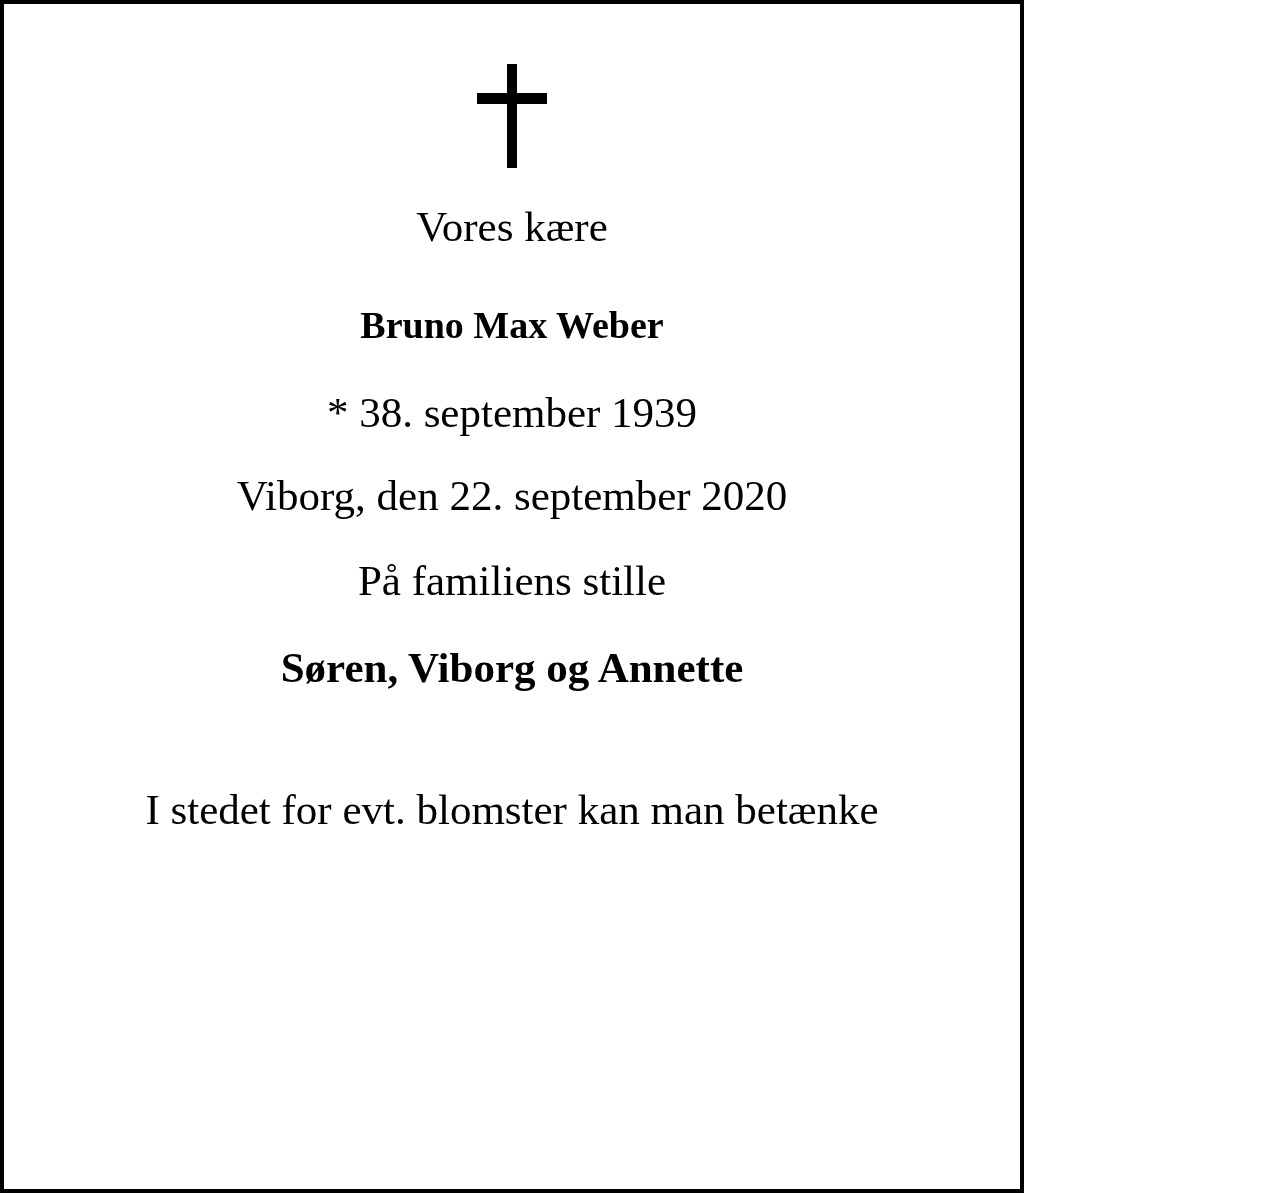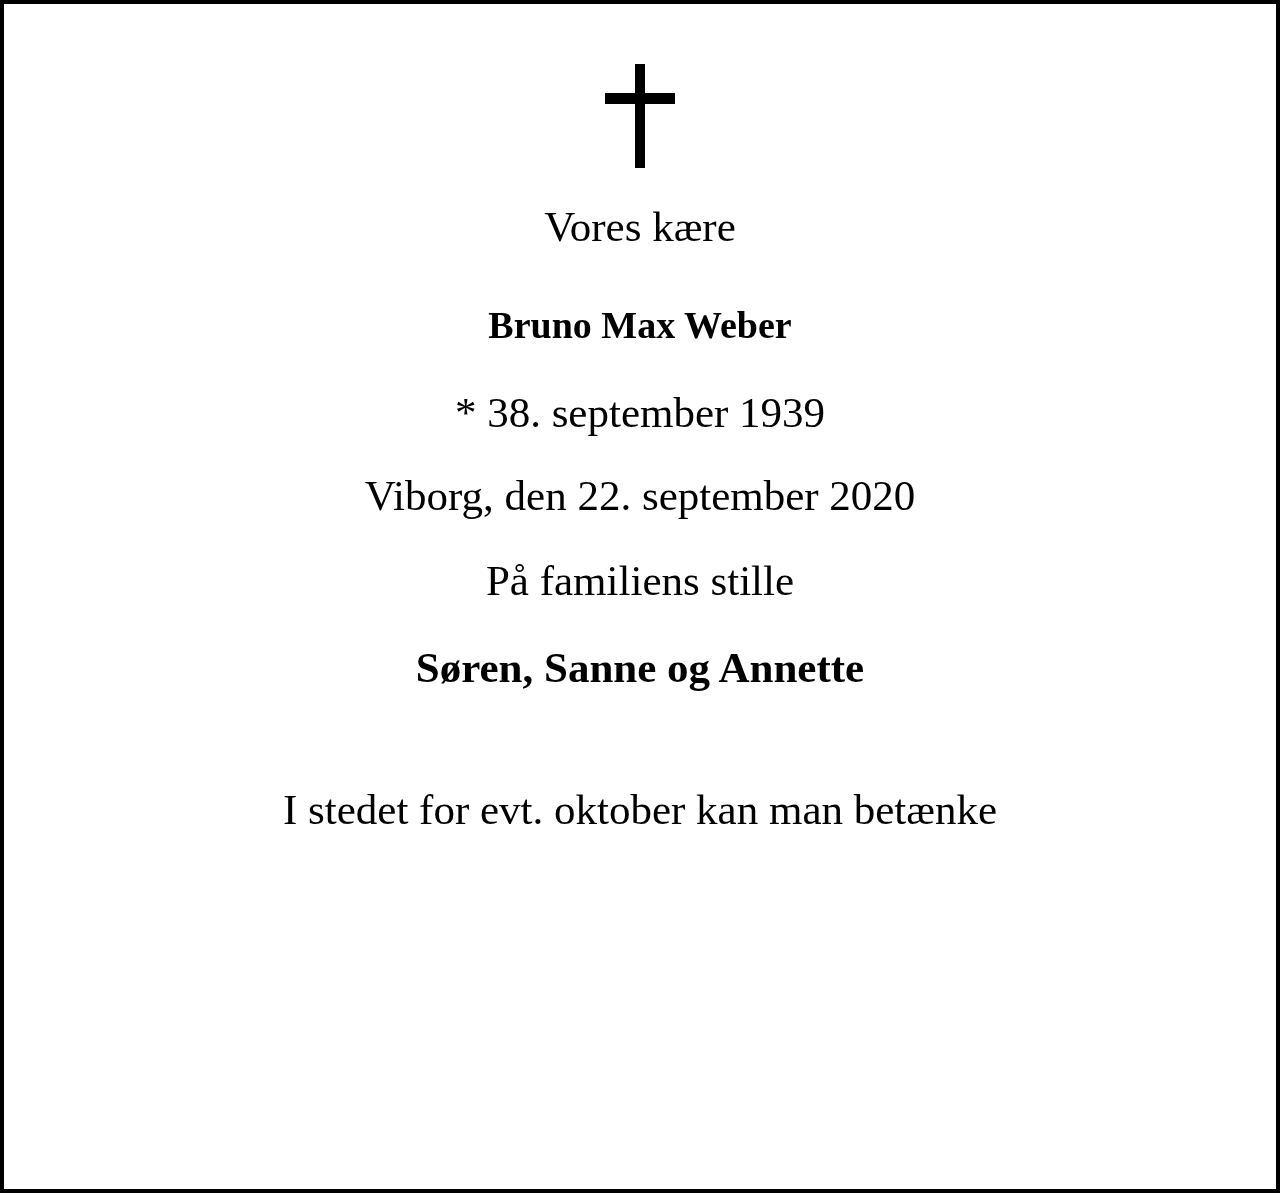--- a/index.html
+++ b/index.html
@@ -2,21 +2,21 @@
 <html><head>
 <meta charset="utf-8">
 <style>
   html, body {
     margin: 0;
     padding: 0;
     background: #ffffff;
   }
   .page {
     position: relative;
-    width: 1280px;
+    width: 1024px;
     height: 1193px;
     box-sizing: border-box;
     border: 4px solid #000000;
     background: #ffffff;
     font-family: "Liberation Serif", "DejaVu Serif", serif;
     color: #000000;
     text-align: center;
     overflow: hidden;
   }
   .cross-wrap {
@@ -68,22 +68,22 @@
 
   <div class="line name">Bruno Max Weber</div>
 
   <div class="line">* 38. september 1939</div>
 
 
   <div class="line viborg-date">Viborg, den 22. september 2020</div>
 
   <div class="line">På familiens stille</div>
 
-  <div class="line family">Søren, Sanne og Annette</div>
+  <div class="line family">Søren, Viborg og Annette</div>
 
 
   <div class="line">
-    <span>I stedet for evt. oktober kan man betænke</span><br>
+    <span>I stedet for evt. blomster kan man betænke</span><br>
     <br>
     
   </div>
 
 </div>
 
 </body></html>

